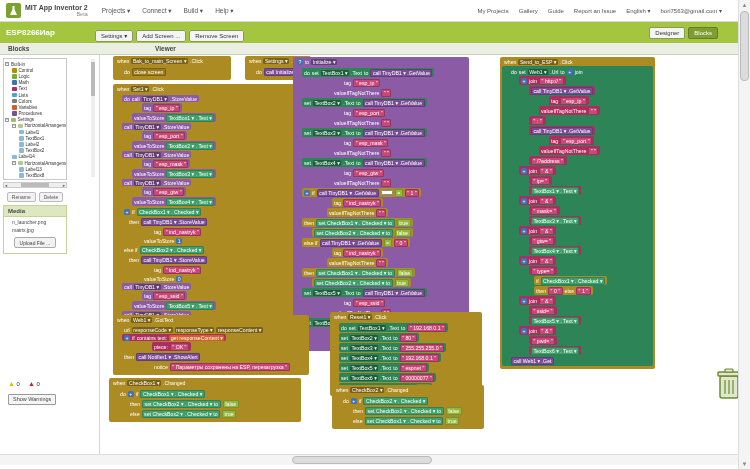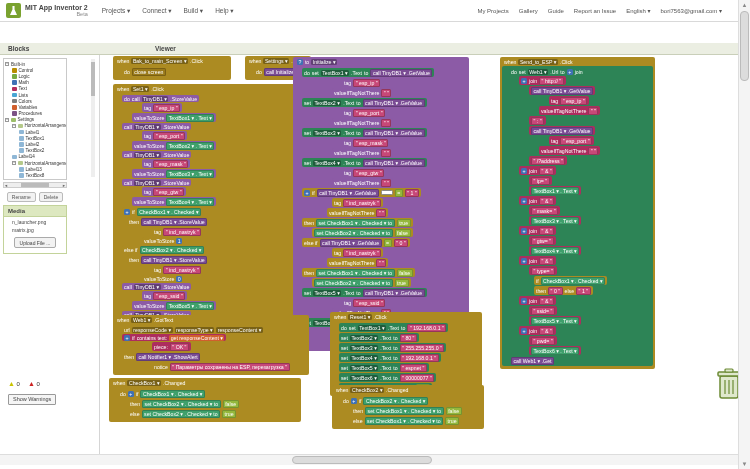--- a/index.html
+++ b/index.html
@@ -126,20 +126,27 @@
     <div class="rlinks" id="rlinks">
         <span class="rlink">My Projects</span>
         <span class="rlink">Gallery</span>
         <span class="rlink">Guide</span>
         <span class="rlink">Report an Issue</span>
         <span class="rlink">English ▾</span>
         <span class="rlink">bori7563@gmail.com ▾</span>
       </div>
   </div>
 
+  <div id="projbar">
+    <span id="project-name">ESP8266Иap</span>
+    <span id="projbtns"><span class="gbtn">Settings ▾</span><span class="gbtn">Add Screen ...</span><span class="gbtn">Remove Screen</span></span>
+    <span class="spacer"></span>
+    <span class="gbtn">Designer</span>
+    <span class="gbtn active" style="margin-right:14px;">Blocks</span>
+  </div>
 
   <div id="secheads">
     <div id="blocks-head">Blocks</div>
     <div id="viewer-head">Viewer</div>
   </div>
 
   <div id="palette">
     <div id="tree-box">
         <div class="trow" style="padding-left: 0px;">
           <span class="texp">−</span>

